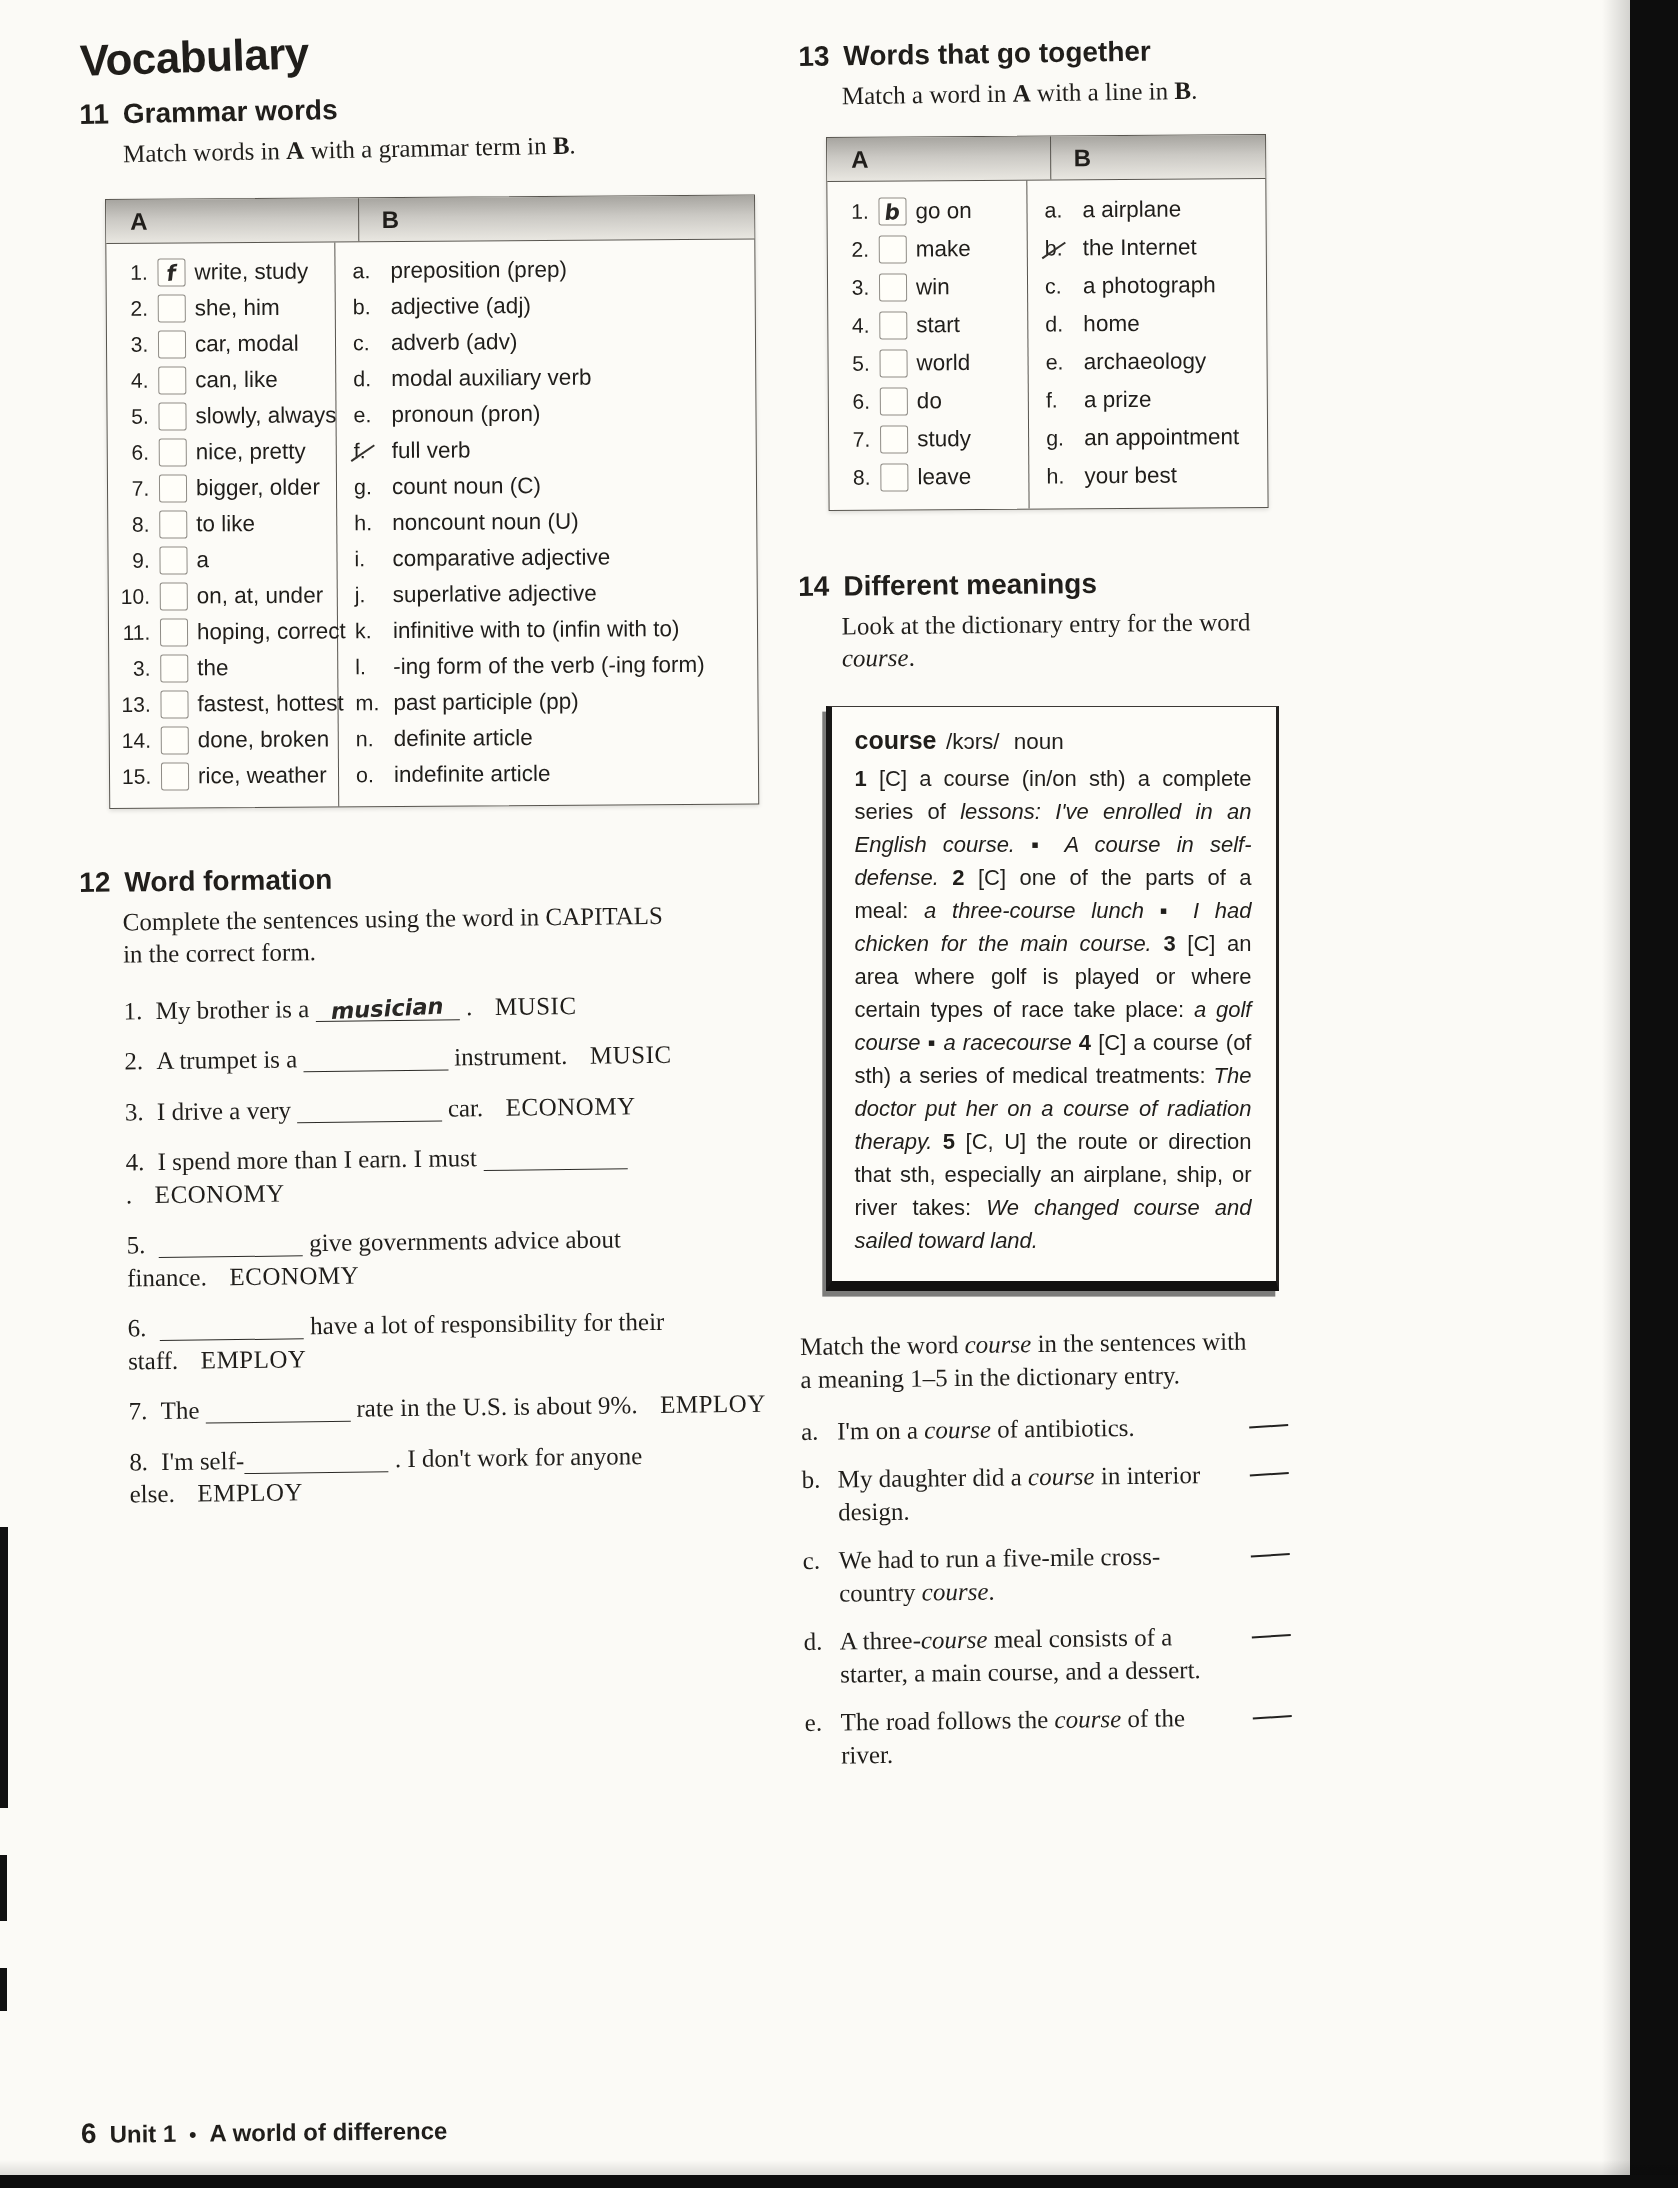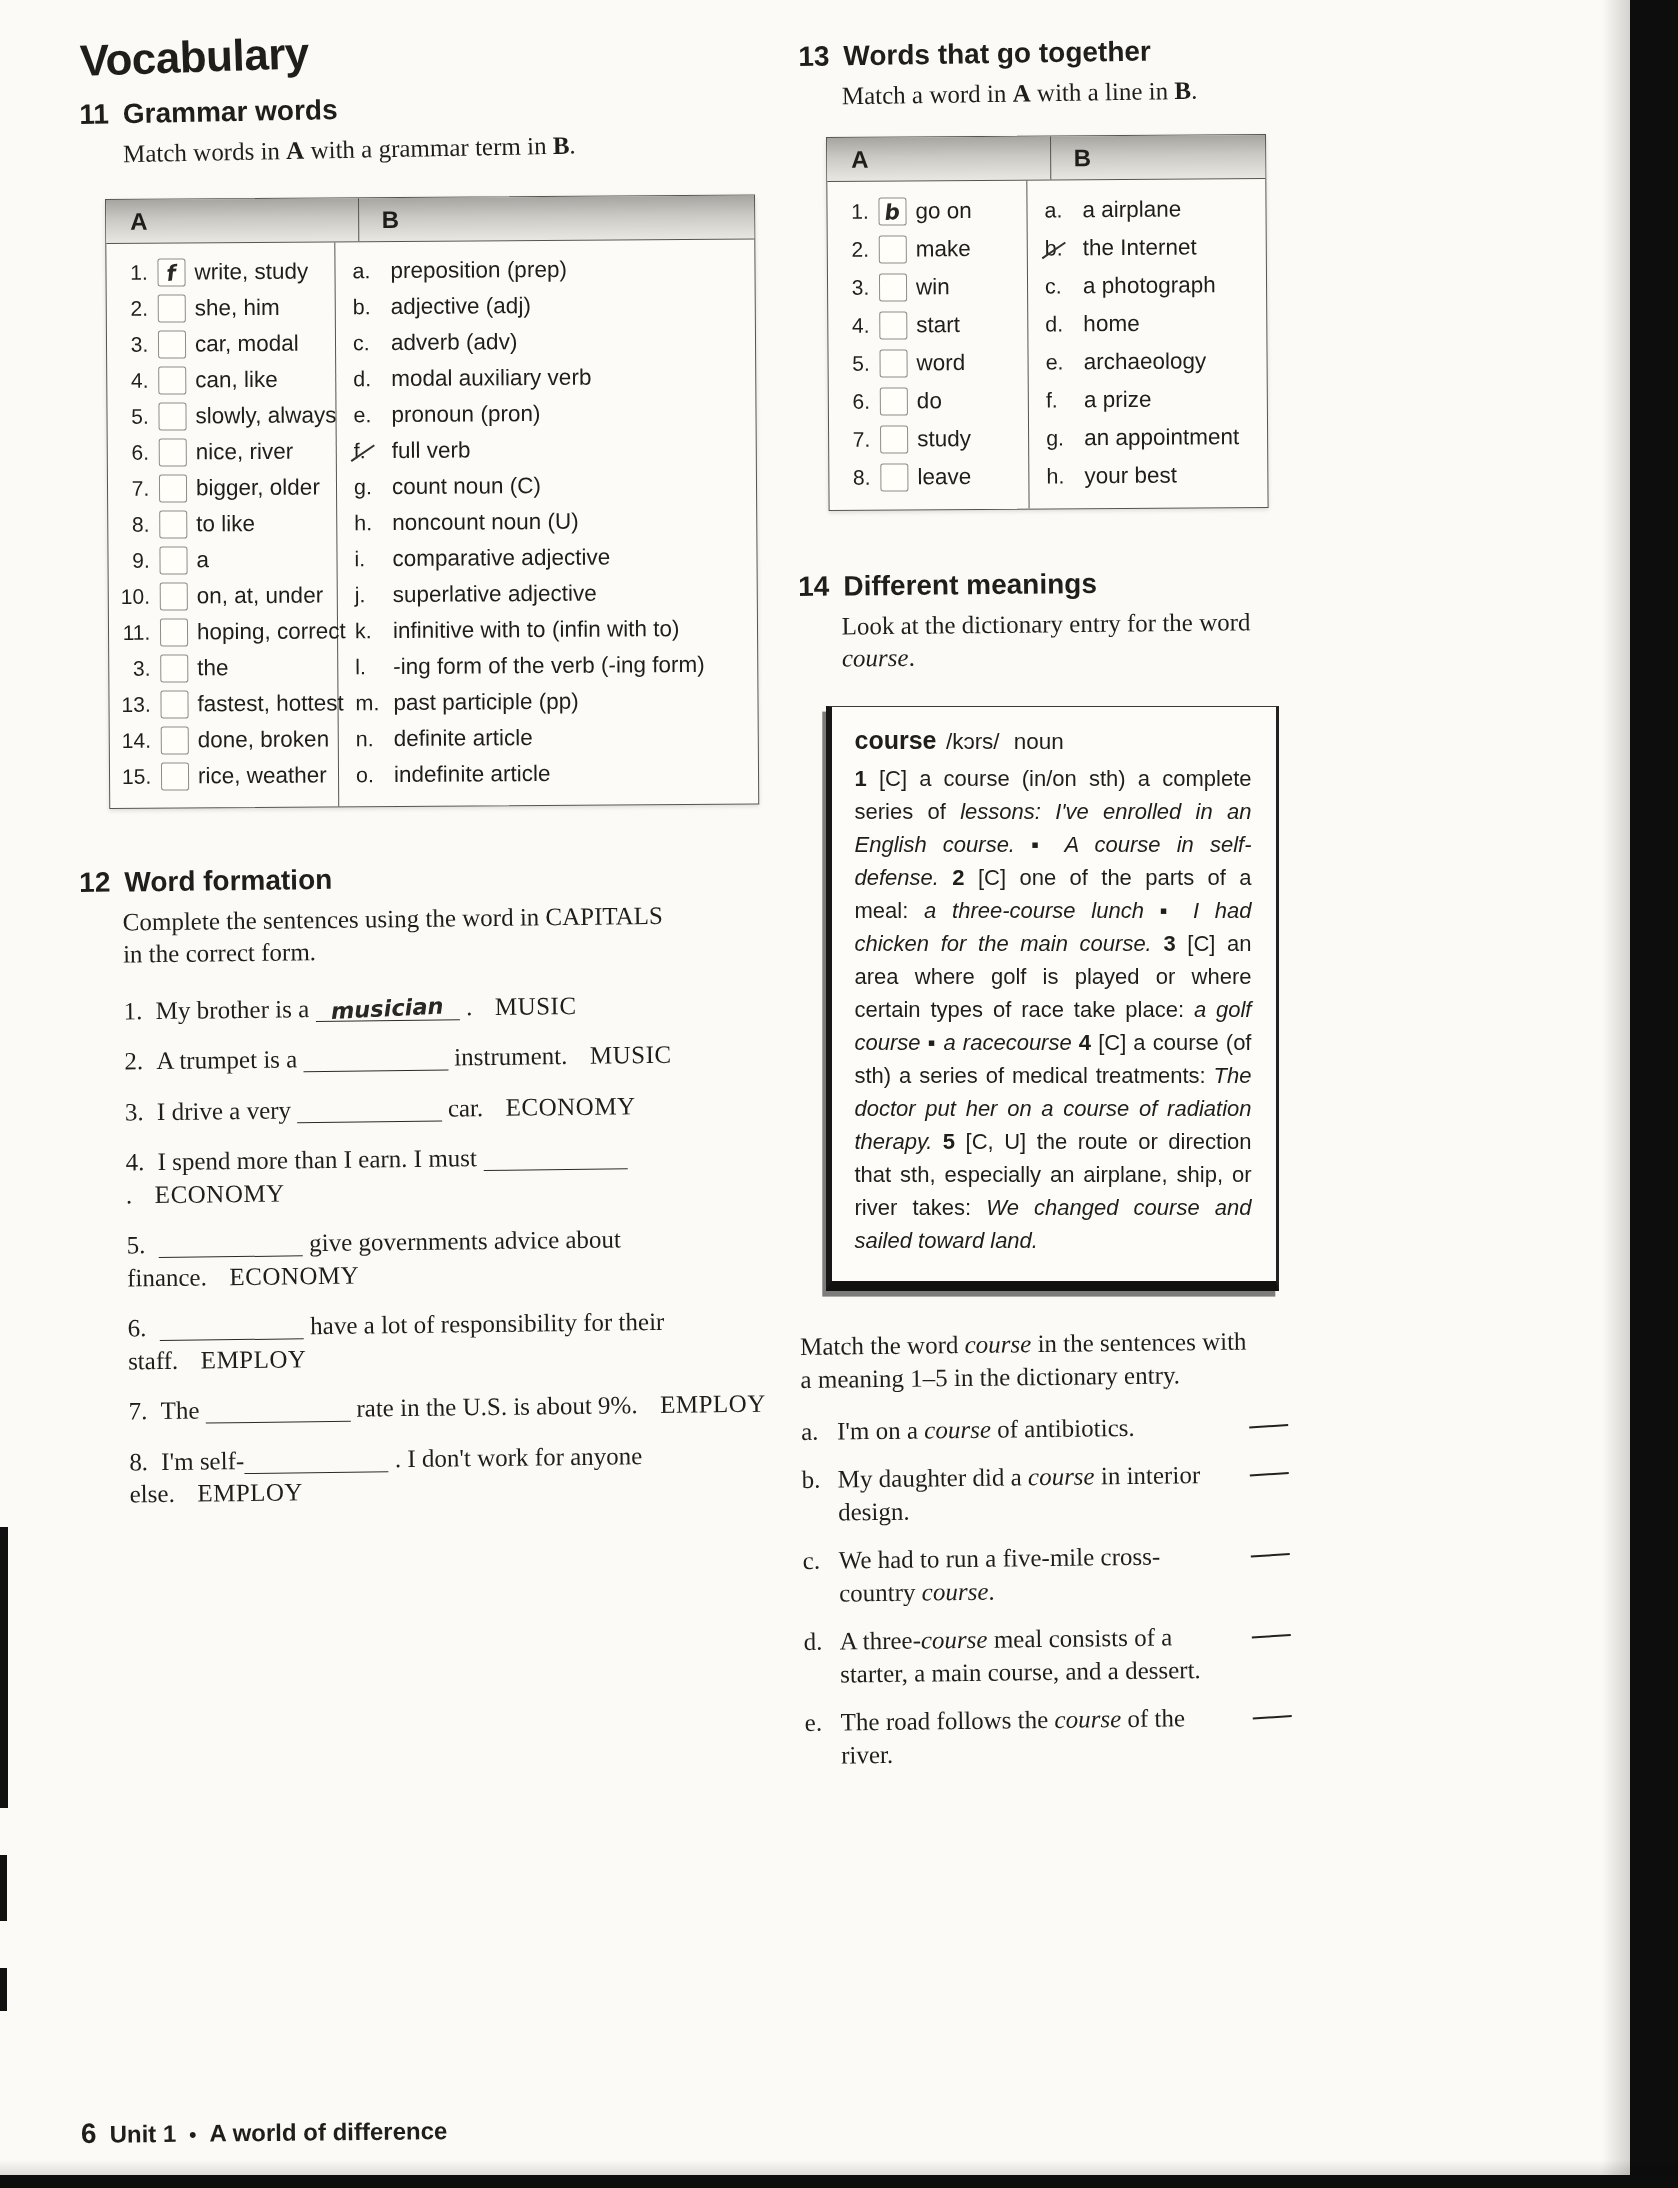--- a/index.html
+++ b/index.html
@@ -203,21 +203,21 @@
                   <span class="handwriting"></span>
                 </span>
                 <span class="row-text">slowly, always</span>
               </div>
 
               <div class="row-a">
                 <span class="row-num">6.</span>
                 <span class="answer-box">
                   <span class="handwriting"></span>
                 </span>
-                <span class="row-text">nice, river</span>
+                <span class="row-text">nice, pretty</span>
               </div>
 
               <div class="row-a">
                 <span class="row-num">7.</span>
                 <span class="answer-box">
                   <span class="handwriting"></span>
                 </span>
                 <span class="row-text">bigger, older</span>
               </div>
 
@@ -443,21 +443,21 @@
                   <span class="handwriting"></span>
                 </span>
                 <span class="row-text">start</span>
               </div>
 
               <div class="row-a">
                 <span class="row-num">5.</span>
                 <span class="answer-box">
                   <span class="handwriting"></span>
                 </span>
-                <span class="row-text">word</span>
+                <span class="row-text">world</span>
               </div>
 
               <div class="row-a">
                 <span class="row-num">6.</span>
                 <span class="answer-box">
                   <span class="handwriting"></span>
                 </span>
                 <span class="row-text">do</span>
               </div>
 

